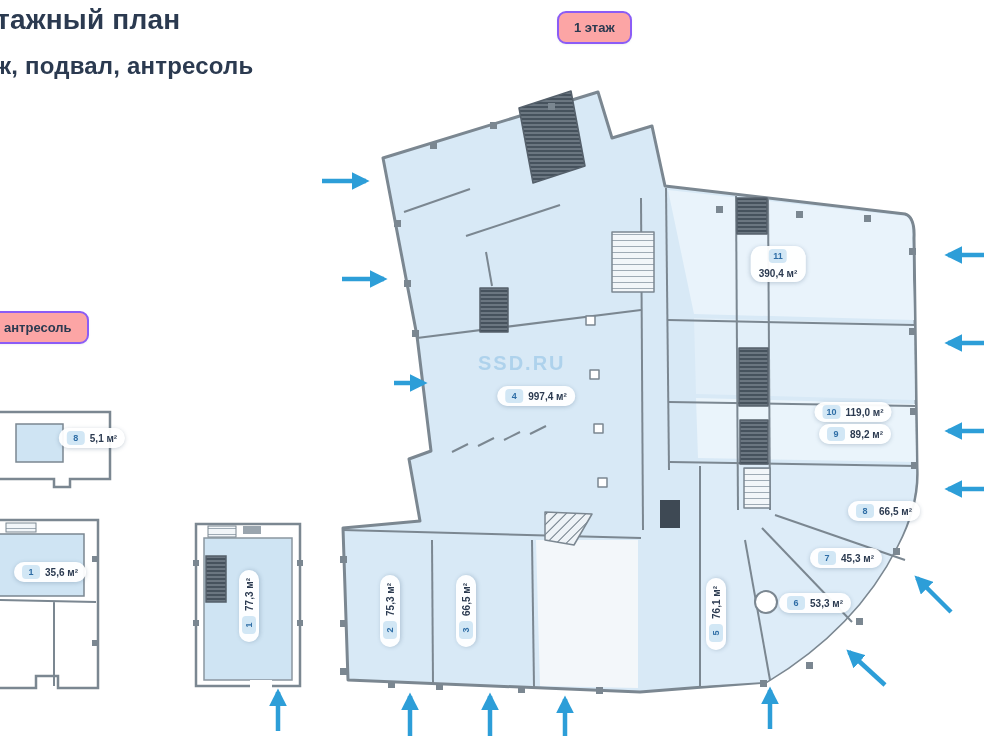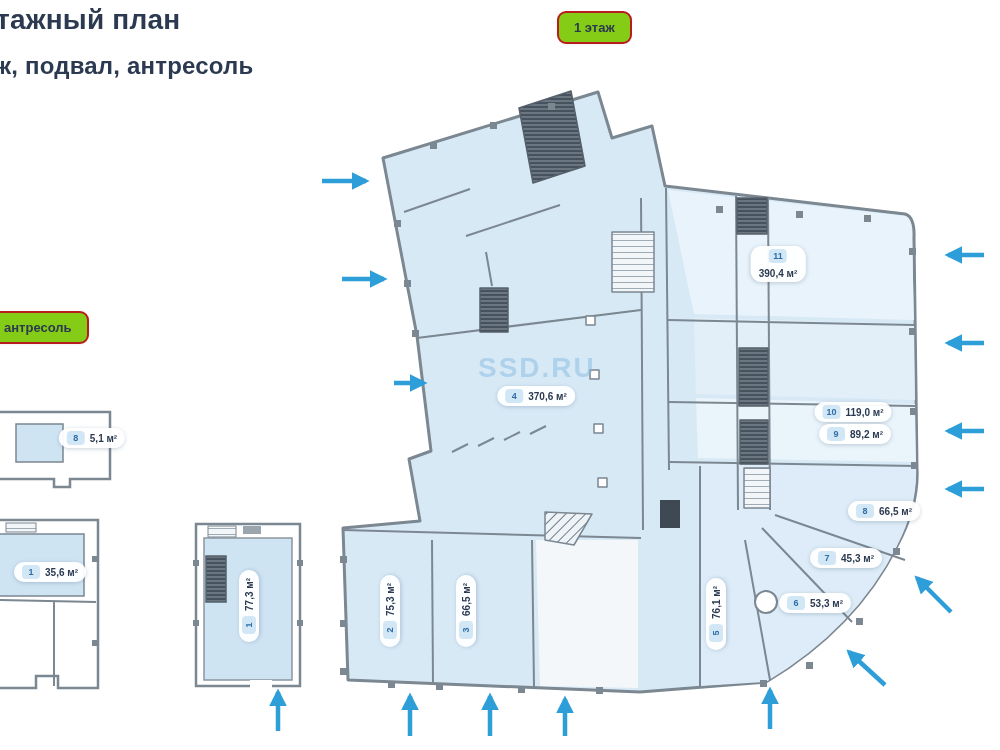--- a/index.html
+++ b/index.html
@@ -9,29 +9,29 @@
   }
   .page-title{
     position:absolute;left:-4px;top:4px;margin:0;
     font-size:28px;font-weight:800;letter-spacing:.2px;color:#2b3a50;z-index:3;
   }
   .page-subtitle{
     position:absolute;left:-6px;top:52px;
     font-size:24px;font-weight:600;letter-spacing:.2px;color:#2b3a50;z-index:3;
   }
   .badge{
-    position:absolute;background:#84cc16;border:2px solid #b91c1c;border-radius:9px;
+    position:absolute;background:#fca5a5;border:2px solid #8b5cf6;border-radius:9px;
     font-size:13px;font-weight:700;color:#2b3a50;padding:7px 15px;z-index:4;
     box-shadow:0 1px 2px rgba(80,100,120,.08);white-space:nowrap;cursor:pointer;
   }
   .badge-floor{left:557px;top:11px;}
   .badge-mezz{left:-22px;top:311px;padding-left:24px;}
   .watermark{
     position:absolute;left:478px;top:352px;z-index:1;
-    font-size:28px;font-weight:800;letter-spacing:2px;color:rgba(125,182,224,.45);
+    font-size:20px;font-weight:800;letter-spacing:2px;color:rgba(125,182,224,.45);
   }
   svg.plan{position:absolute;left:0;top:0;z-index:0;}
   .pill{
     position:absolute;z-index:2;display:inline-flex;align-items:center;gap:5px;
     background:rgba(255,255,255,.95);border-radius:11px;padding:3px 8px;
     box-shadow:0 1px 4px rgba(60,90,120,.28);white-space:nowrap;
     transform:translate(-50%,-50%);
   }
   .pill.vert{transform:translate(-50%,-50%) rotate(-90deg);}
   .pnum{
@@ -227,21 +227,21 @@
   <div class="pill" style="left:815px;top:603px;">
     <span class="pnum">6</span>
     <span class="parea">53,3 м²</span>
   </div>
   <div class="pill vert" style="left:716px;top:614px;">
     <span class="pnum">5</span>
     <span class="parea">76,1 м²</span>
   </div>
   <div class="pill" style="left:536px;top:396px;">
     <span class="pnum">4</span>
-    <span class="parea">370,6 м²</span>
+    <span class="parea">997,4 м²</span>
   </div>
   <div class="pill vert" style="left:466px;top:611px;">
     <span class="pnum">3</span>
     <span class="parea">66,5 м²</span>
   </div>
   <div class="pill vert" style="left:390px;top:611px;">
     <span class="pnum">2</span>
     <span class="parea">75,3 м²</span>
   </div>
   <div class="pill vert" style="left:249px;top:606px;">

